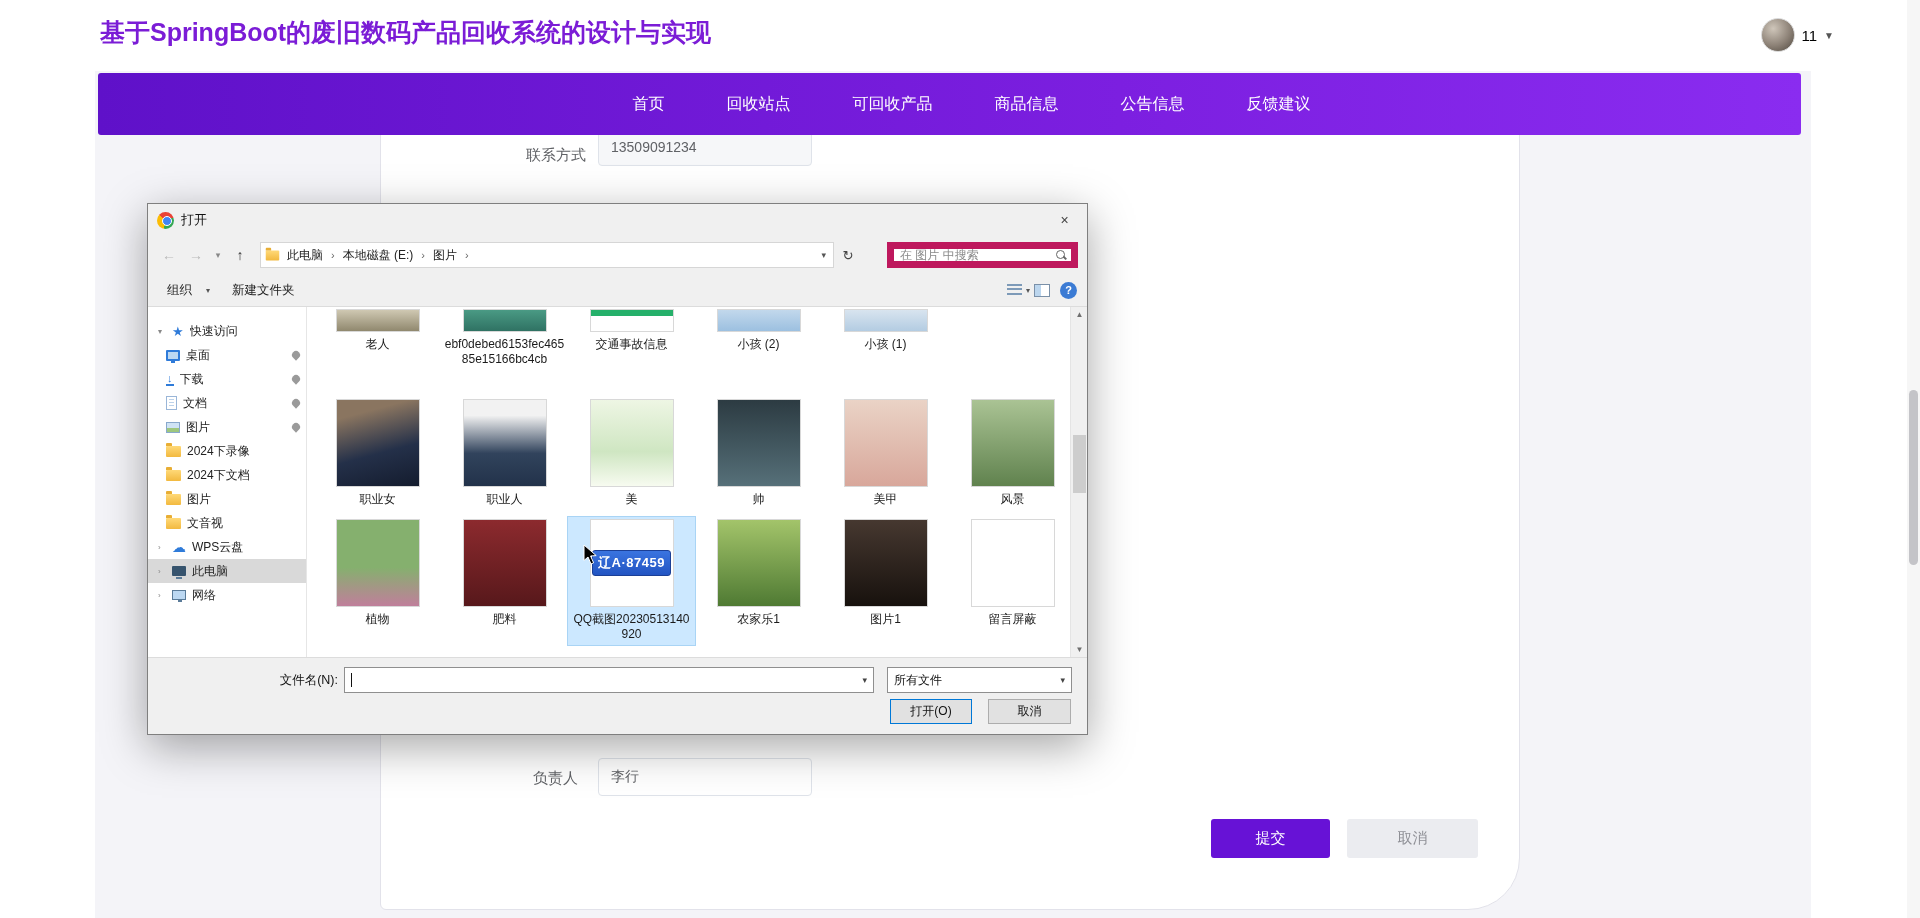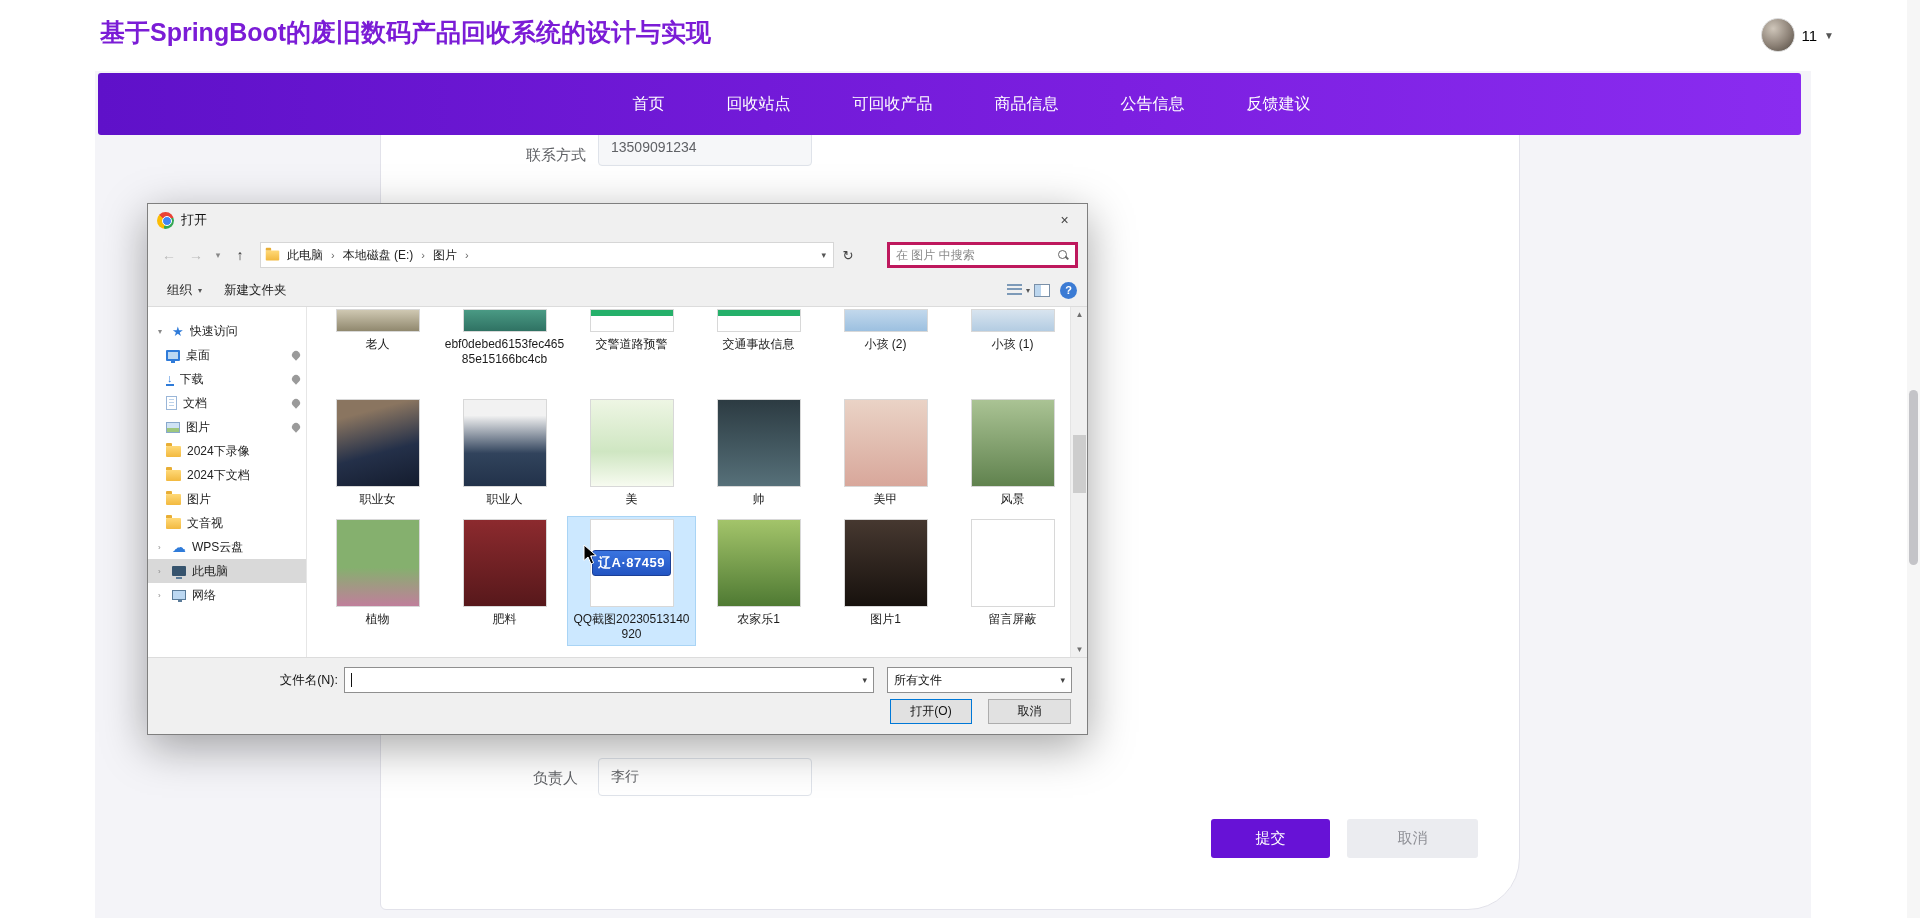--- a/index.html
+++ b/index.html
@@ -69,33 +69,33 @@
   .dlg-addressrow { height:38px; flex:none; display:flex; align-items:center; padding:0 9px; gap:3px; background:#f0f0f0; }
   .navbtn { width:24px; height:24px; font-size:14px; color:#333; display:flex; align-items:center; justify-content:center; }
   .navbtn.disabled { color:#b9b9b9; }
   .navbtn.tiny { width:14px; font-size:9px; color:#888; }
   .addressbox { flex:none; width:574px; height:26px; margin-left:5px; background:#fff; border:1px solid #d6d6d6;
     display:flex; align-items:center; padding:0 4px; gap:2px; }
   .crumb { padding:2px 5px; color:#222; white-space:nowrap; }
   .crumb-sep { color:#666; font-size:11px; padding:0 1px; }
   .addr-caret { margin-left:auto; color:#555; font-size:9px; padding-right:3px; }
   .refresh-btn { width:22px; height:24px; font-size:13px; color:#444; }
-  .searchbox { margin-left:auto; width:191px; height:26px; background:#fff; border:3px solid #be185d;
+  .searchbox { margin-left:auto; width:191px; height:26px; background:#fff; border:7px solid #be185d;
     display:flex; align-items:center; padding:0 6px; }
   .searchbox input { flex:1; border:none; outline:none; font-size:12px; font-family:inherit; color:#333; background:transparent; }
   .searchbox input::placeholder { color:#8a8a8a; }
   .search-glyph { position:relative; width:12px; height:12px; flex:none; }
   .search-glyph::before { content:""; position:absolute; left:1px; top:1px; width:7px; height:7px;
     border:1.5px solid #666; border-radius:50%; }
   .search-glyph::after { content:""; position:absolute; left:8px; top:8px; width:4px; height:1.5px;
     background:#666; transform:rotate(45deg); }
 
   .dlg-toolbar { height:33px; flex:none; display:flex; align-items:center; padding:0 10px; gap:4px;
     background:#f0f0f0; border-bottom:1px solid #dcdcdc; }
-  .tool-btn { font-size:12.5px; color:#1b1b1b; padding:5px 9px; display:flex; align-items:center; gap:6px; }
+  .tool-btn { font-size:12.5px; color:#1b1b1b; padding:5px 9px; display:flex; align-items:center; gap:14px; }
   .tool-caret { font-size:8px; color:#555; }
   .tool-spacer { flex:1; }
   .icon-listview { width:15px; height:13px; background:repeating-linear-gradient(180deg,#7d9ab8 0 2px, transparent 2px 4.5px); }
   .icon-pane { width:16px; height:13px; border:1px solid #7a90a8; background:linear-gradient(90deg,#bcd6ee 0 45%, #fff 45%); }
   .help-icon { width:17px; height:17px; border-radius:50%; background:#3b7bd4; color:#fff; font-size:11px;
     font-weight:700; display:flex; align-items:center; justify-content:center; margin-left:6px; }
 
   .dlg-body { flex:1; display:flex; background:#fff; overflow:hidden; }
 
   
@@ -332,24 +332,20 @@
       <div class="file-row row-0">
         <div class="file-item">
           <div class="thumb cut t0"></div>
           <div class="fname">老人</div>
         </div>
         <div class="file-item">
           <div class="thumb cut t1"></div>
           <div class="fname">ebf0debed6153fec46585e15166bc4cb</div>
         </div>
         <div class="file-item">
-          <div class="thumb cut t2"></div>
-          <div class="fname">交警道路预警</div>
-        </div>
-        <div class="file-item">
           <div class="thumb cut t3"></div>
           <div class="fname">交通事故信息</div>
         </div>
         <div class="file-item">
           <div class="thumb cut t4"></div>
           <div class="fname">小孩 (2)</div>
         </div>
         <div class="file-item">
           <div class="thumb cut t5"></div>
           <div class="fname">小孩 (1)</div>

